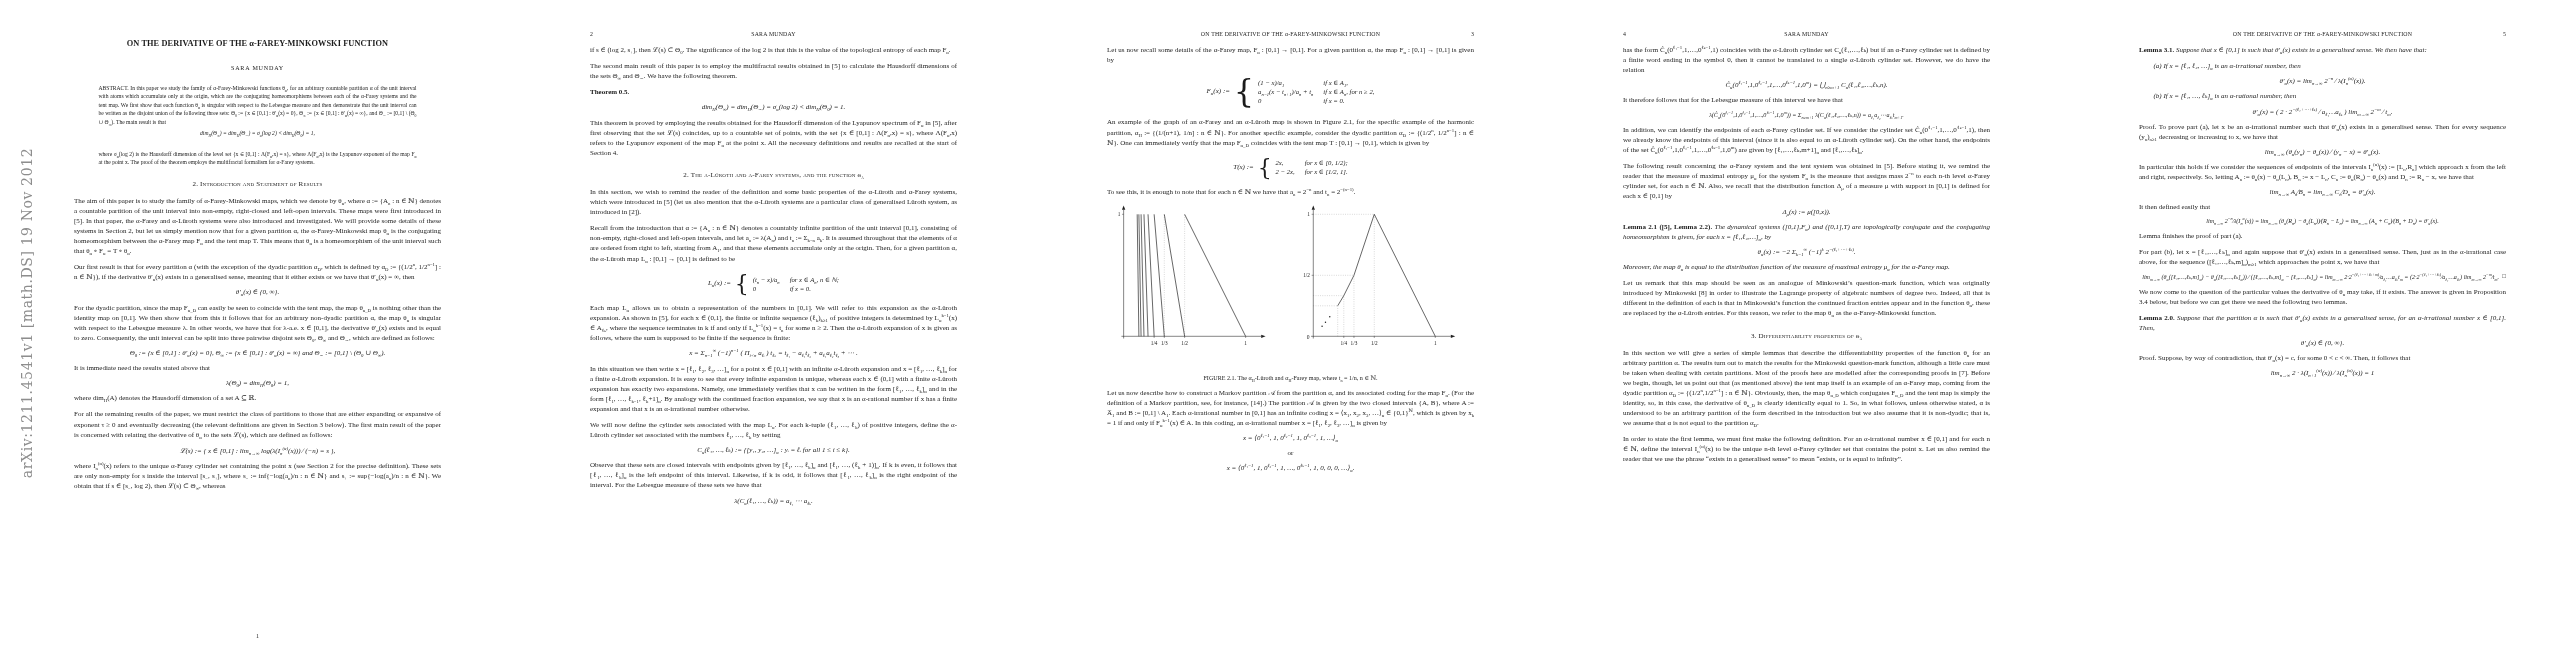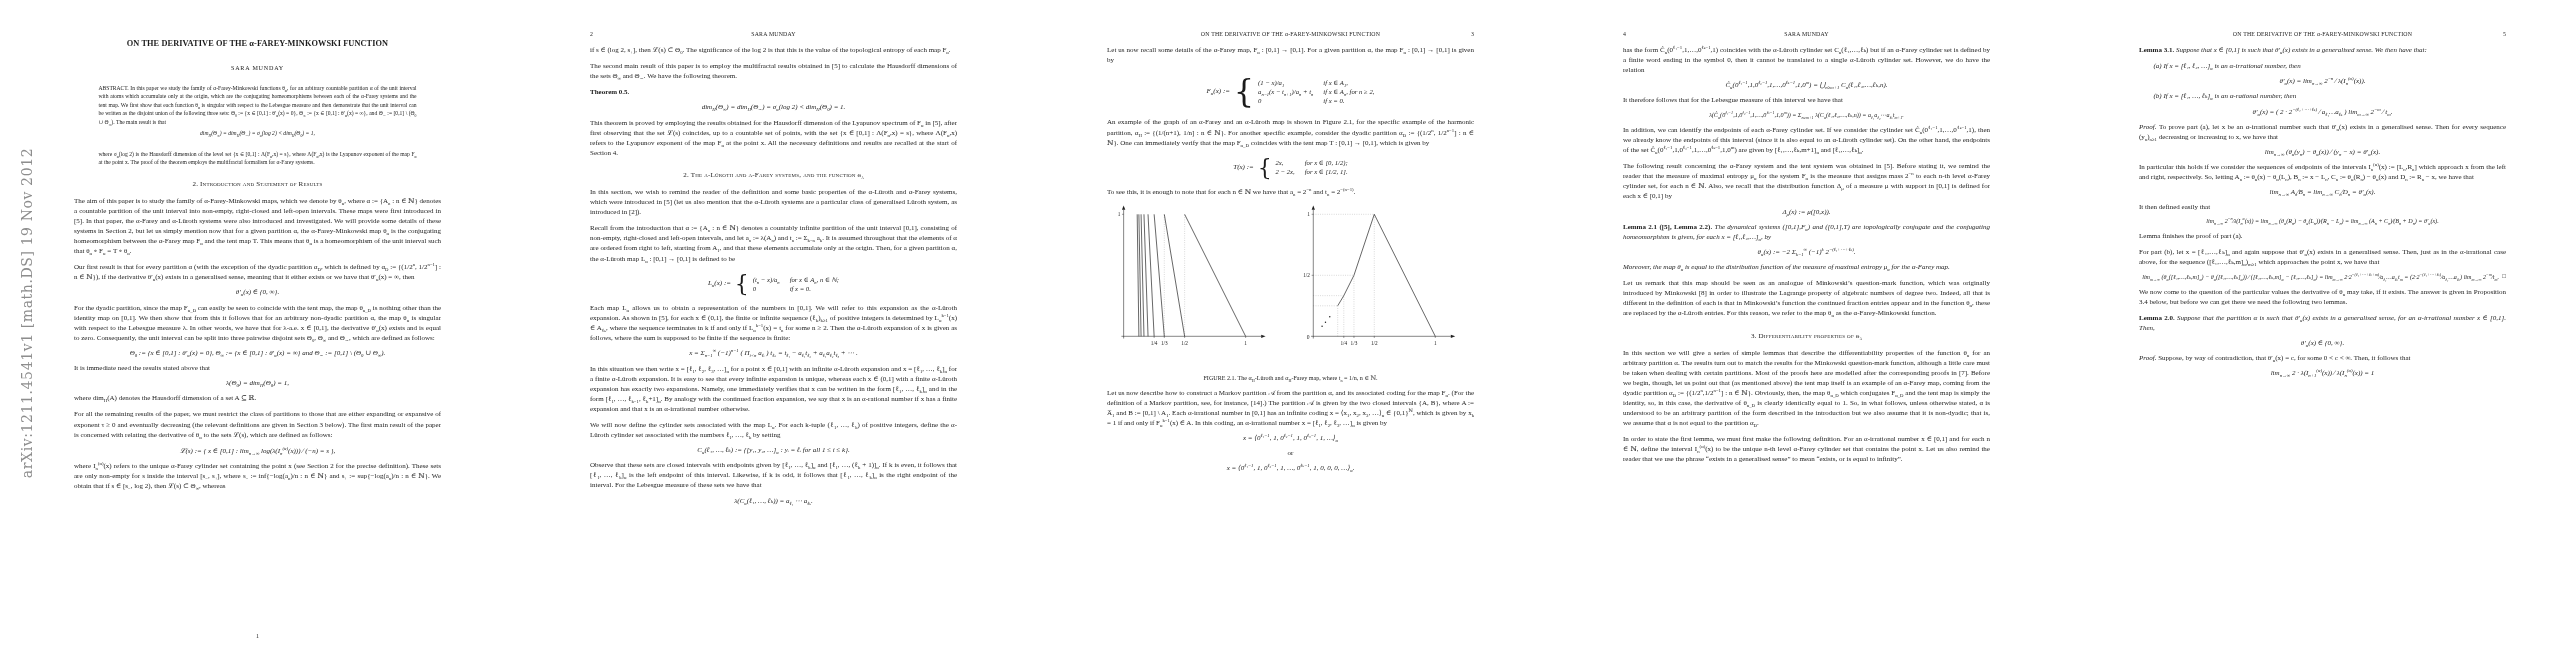--- a/index.html
+++ b/index.html
@@ -15,21 +15,21 @@
   .rh-right{position:absolute;right:0;top:0;}
   .rh-center{display:inline-block;}
   .title{margin-top:39px;text-align:center;font-weight:700;font-size:8.3px;letter-spacing:0.1px;}
   .author{margin-top:16.7px;text-align:center;font-size:6.1px;letter-spacing:0.8px;}
   .abstract{margin:13.3px 24.5px 0;font-size:5.6px;line-height:1.5;text-align:justify;}
   .section{margin:13.3px 0 7.8px;text-align:center;font-size:7px;font-variant:small-caps;letter-spacing:0.2px;}
   .p{margin:6.1px 0 0;font-size:7px;line-height:1.44;text-align:justify;}
   .p.item{margin-left:14.5px;}
   .p.center{text-align:center;}
   .lead-bold{font-weight:700;}
-  .lead-italic{font-style:italic;}
+  .lead-italic{}
   .body-italic{font-style:italic;}
   .eq{margin:6.1px 0;text-align:center;font-size:7px;font-style:italic;}
   .eq.small{font-size:5.6px;margin:4.4px 24.5px;}
   .eq.longeq{font-size:6.1px;}
   .eq .qed{float:right;font-style:normal;}
   sub,sup{line-height:0;font-size:68%;}
   .cases{display:flex;justify-content:center;align-items:center;margin:7.2px 0;font-size:7px;font-style:italic;}
   .cases .lhs{margin-right:3.9px;}
   .cases .brace{font-weight:300;margin-right:3.9px;font-style:normal;font-family:"DejaVu Serif",serif;}
   .cases table{border-collapse:collapse;}

